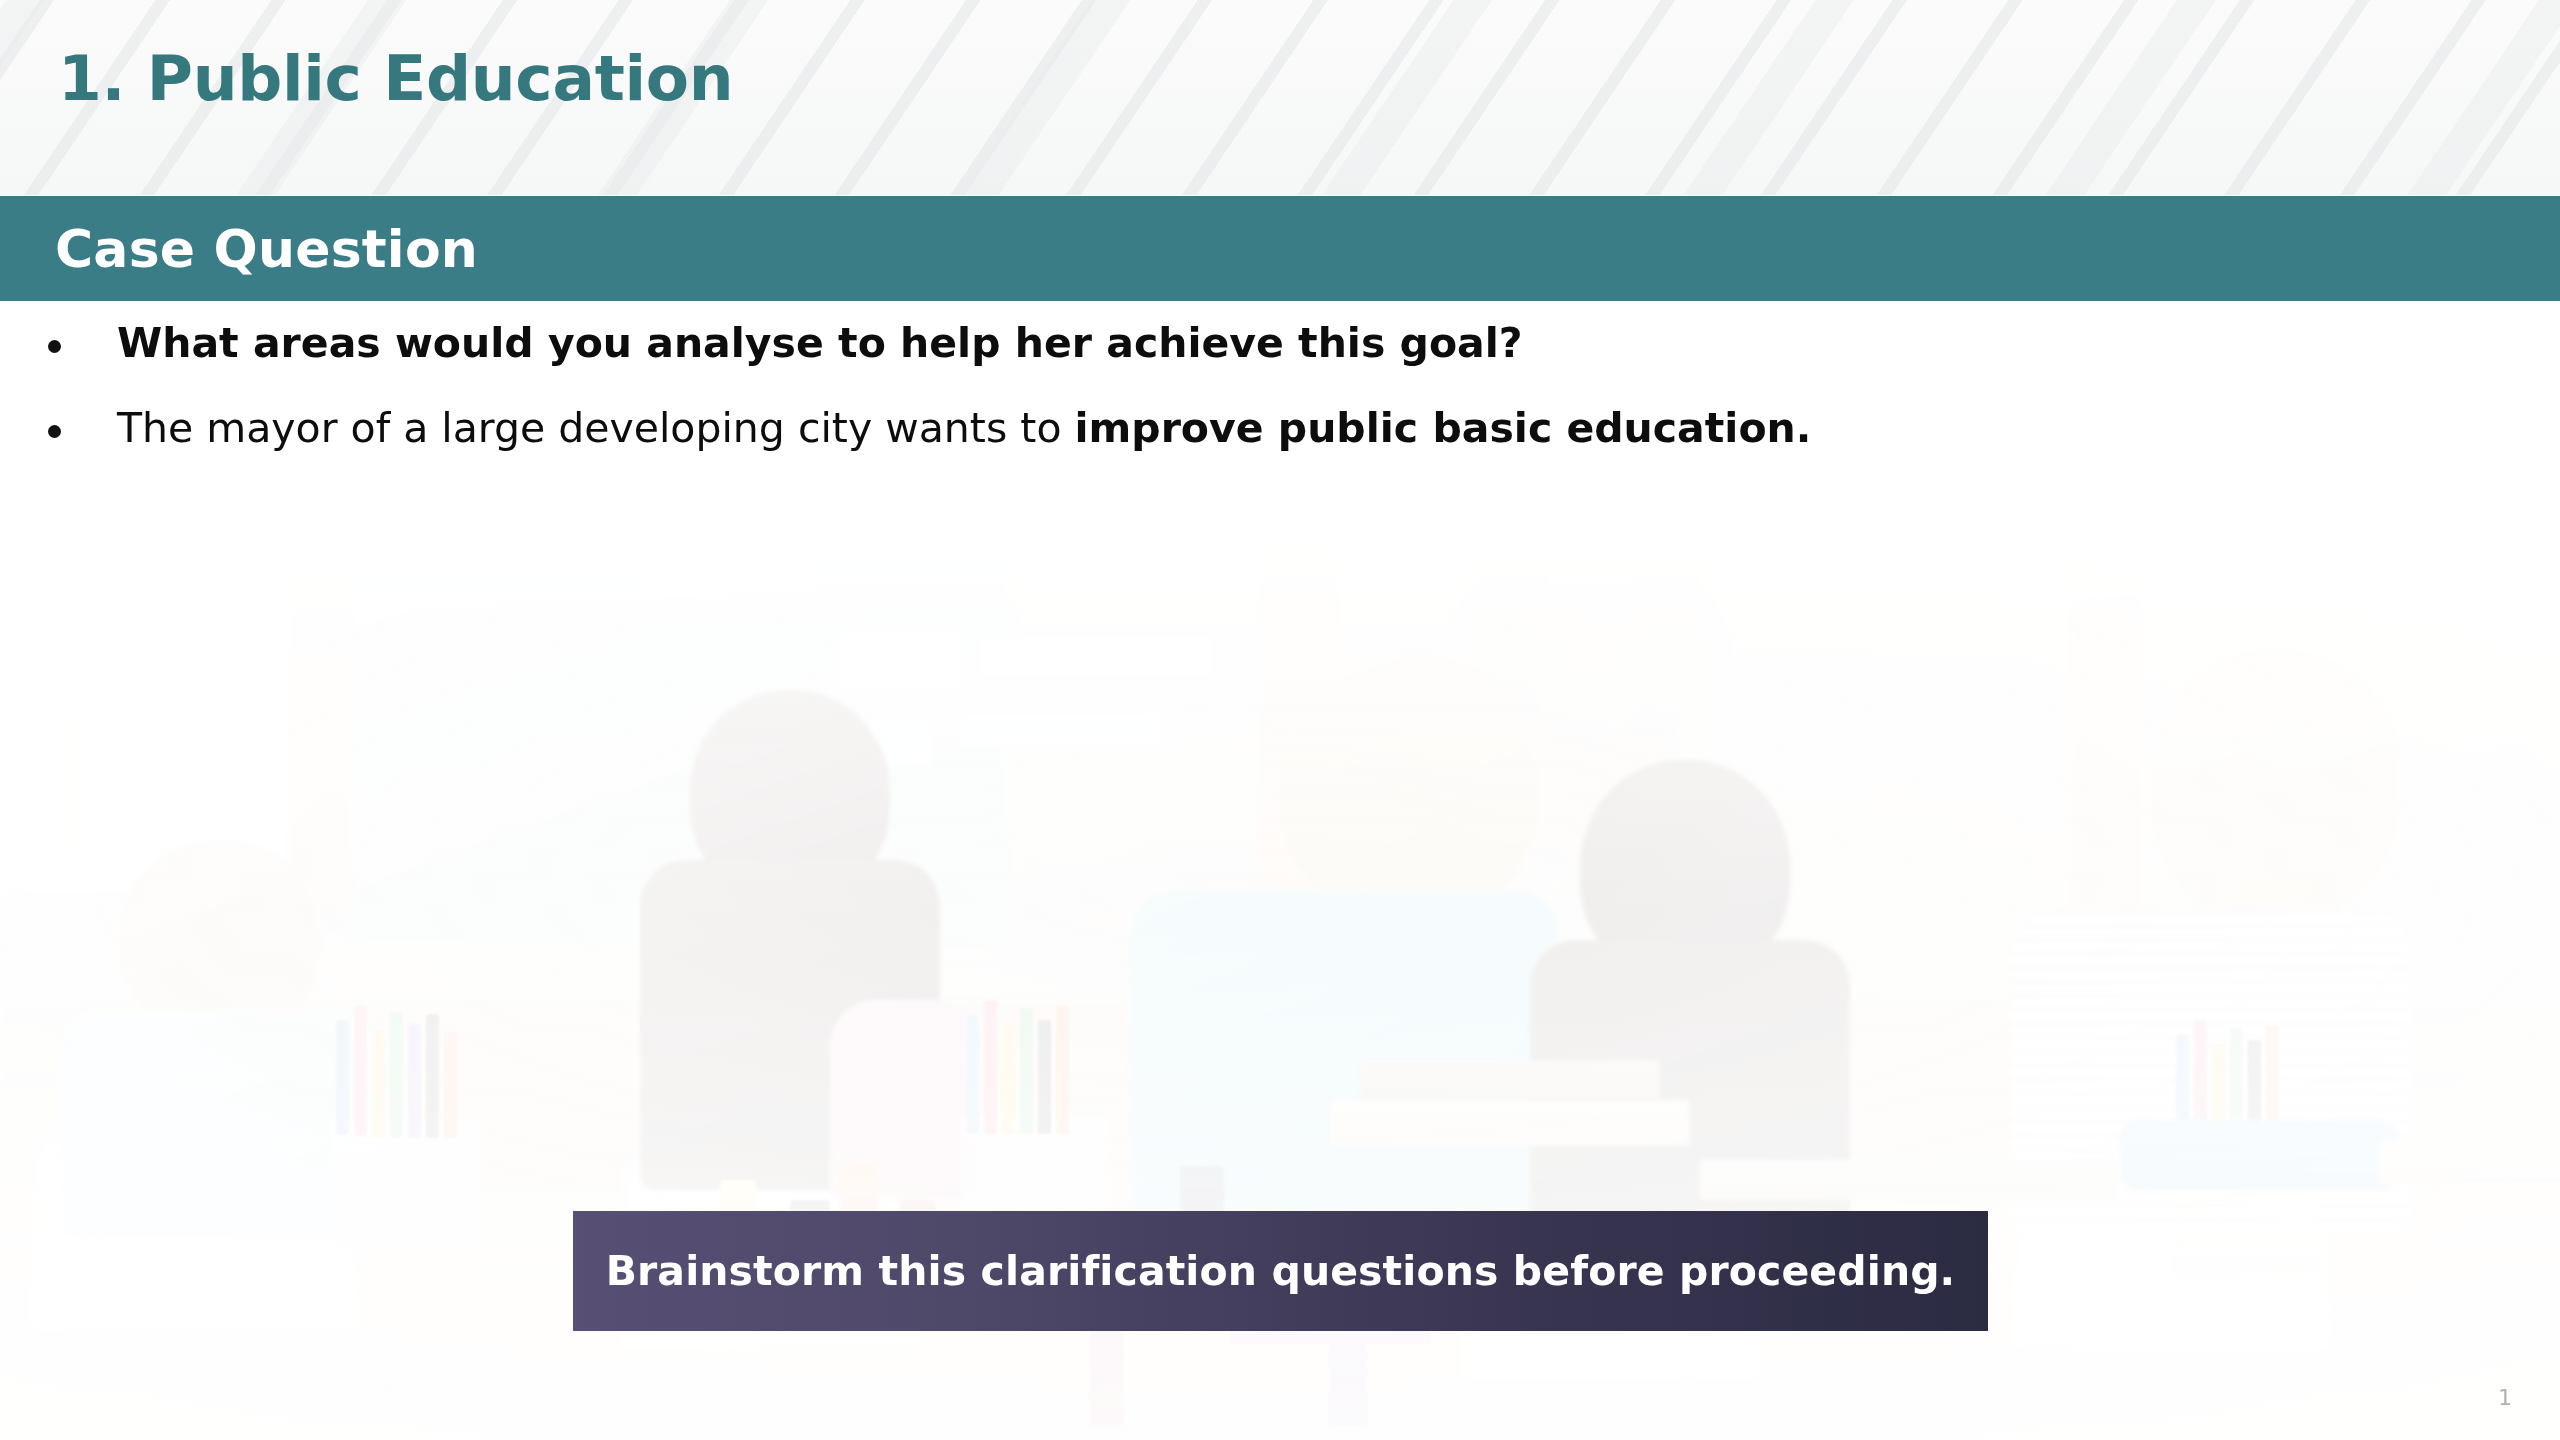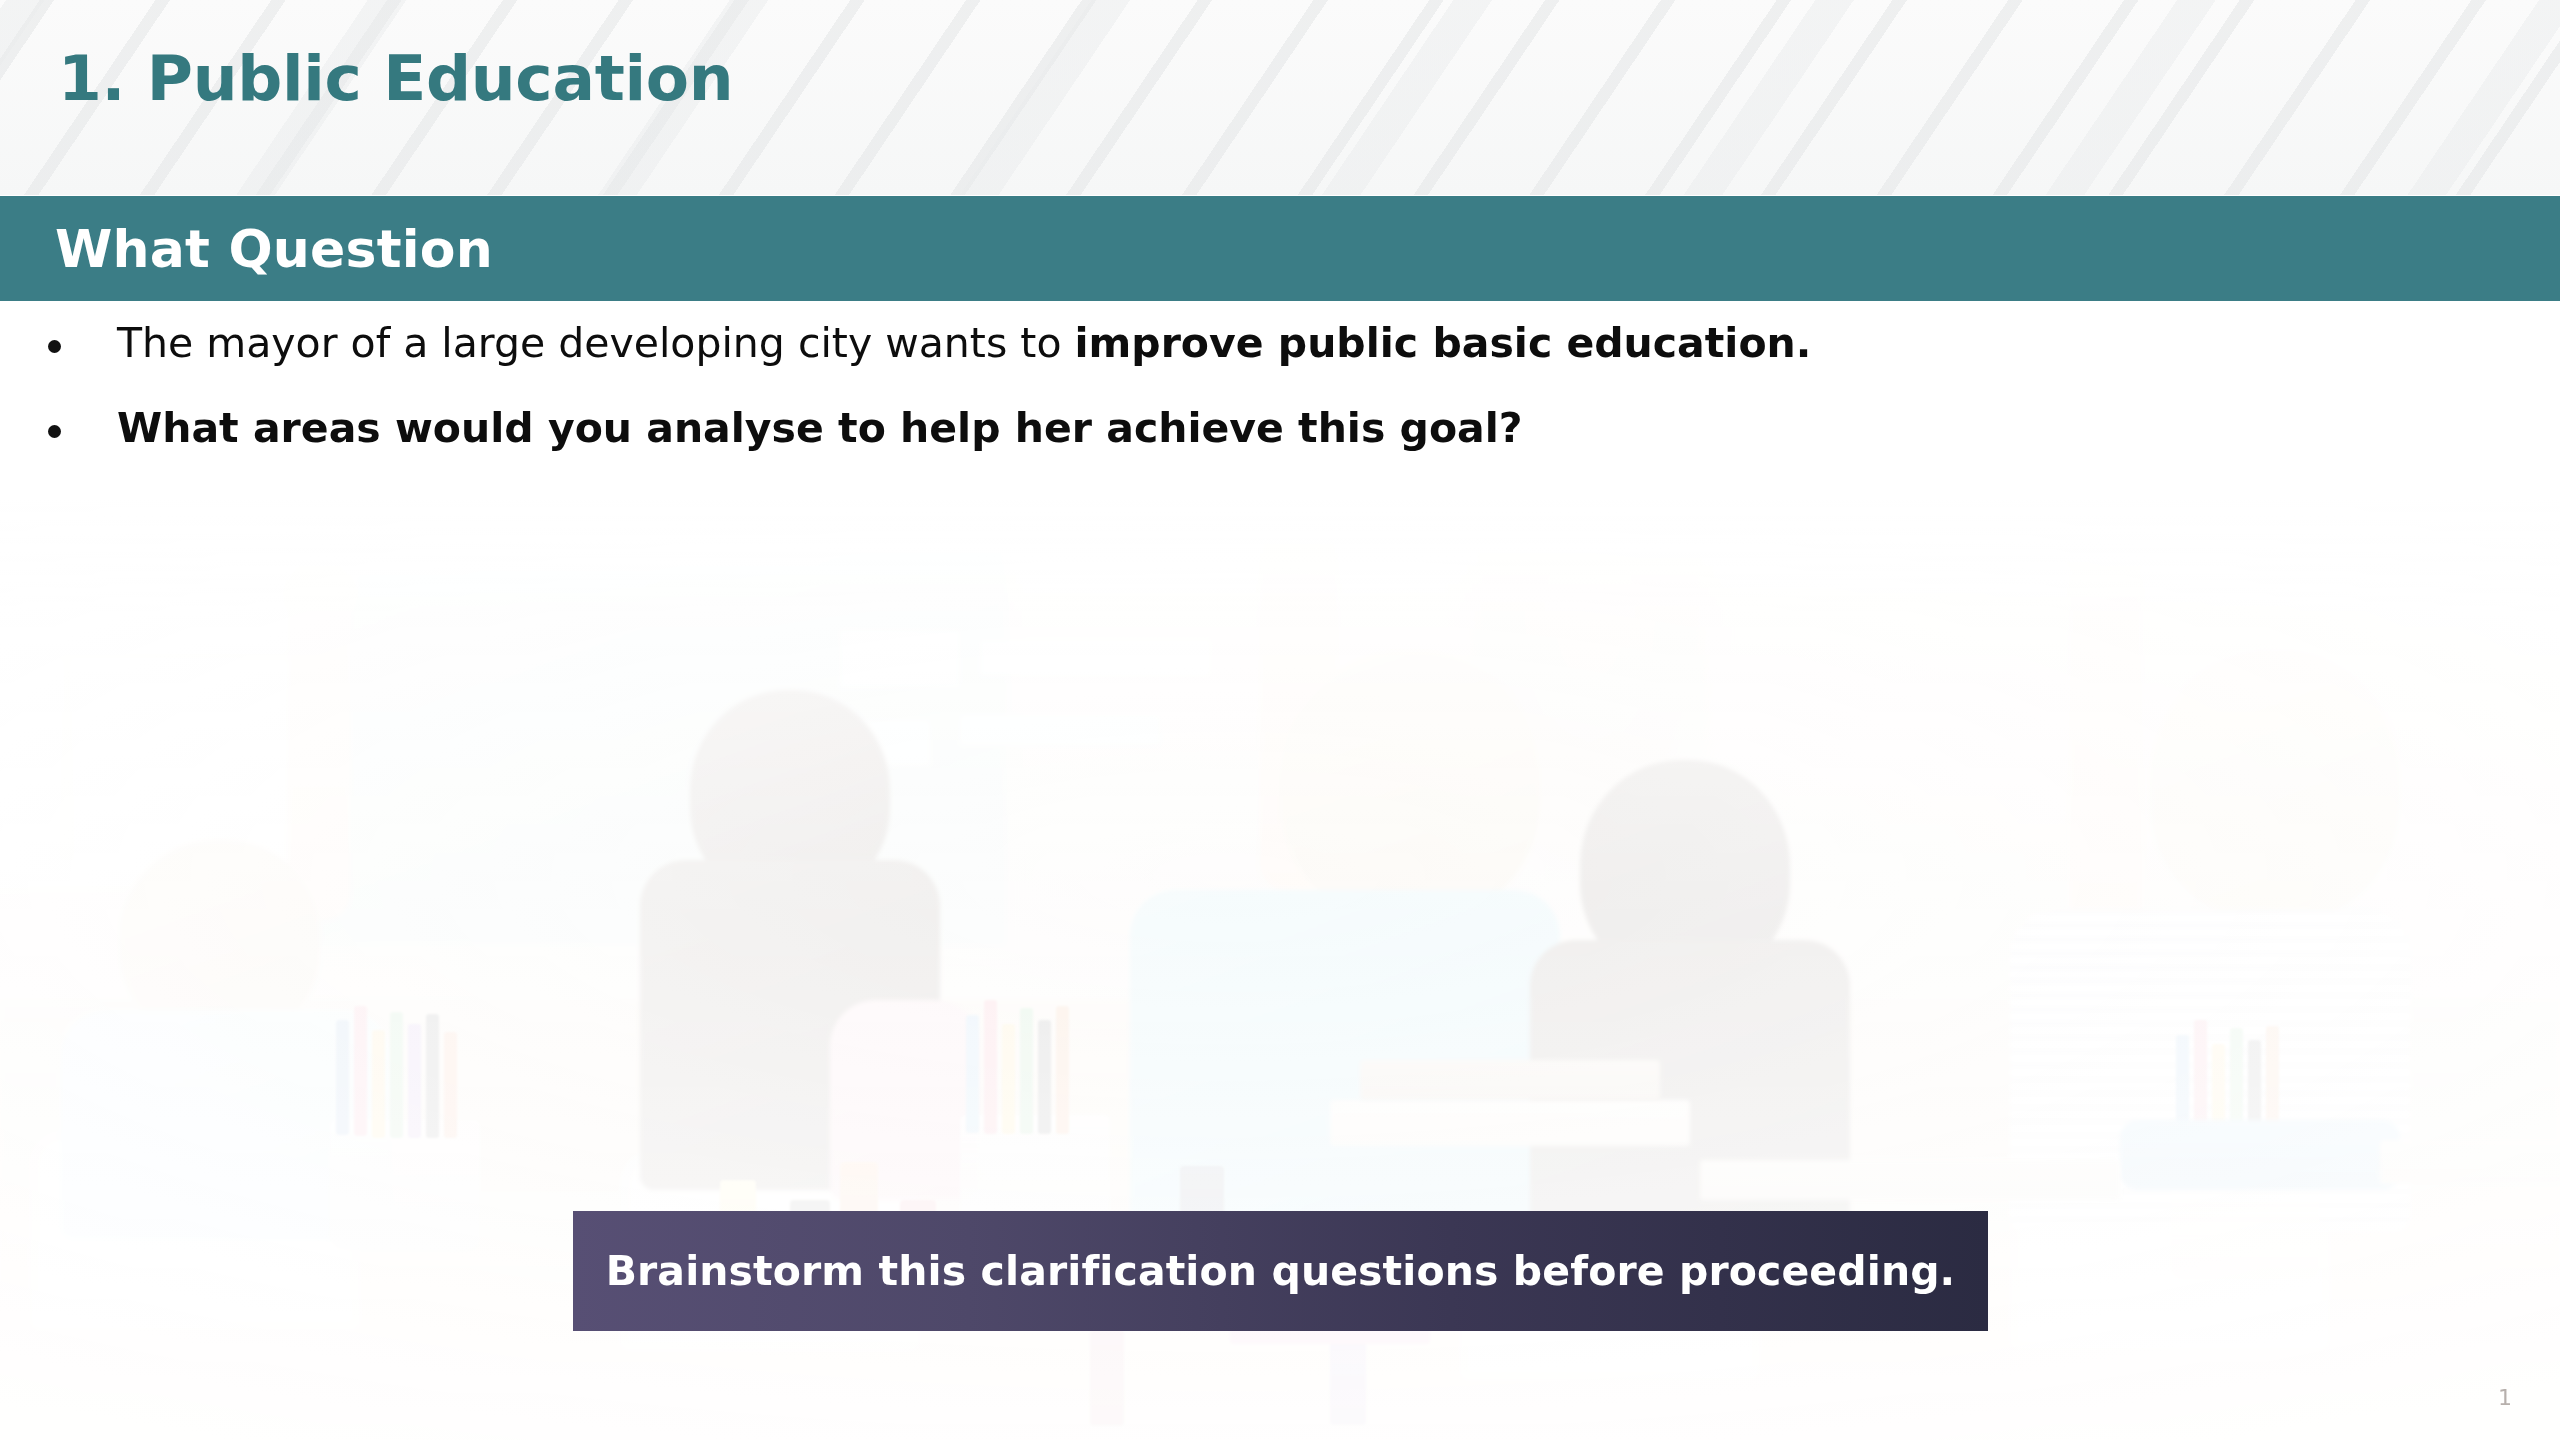--- a/index.html
+++ b/index.html
@@ -275,35 +275,35 @@
     <div class="wash2"></div>
   </div>
 
   <div class="header">
     <div class="diag"></div>
     <div class="diag2"></div>
   </div>
   <div class="slide-title">1. Public Education</div>
 
   <div class="band">
-    <div class="band-title">What Question</div>
+    <div class="band-title">Case Question</div>
   </div>
 
   <div class="bullets">
+
+    <div class="bullet strong">
+      <span class="dot"></span>
+      <span class="txt"><b>What areas would you analyse to help her achieve this goal?</b></span>
+    </div>
 
     <div class="bullet">
       <span class="dot"></span>
       <span class="txt"><span>The mayor of a large developing city wants to </span><b>improve public basic education.</b></span>
     </div>
 
-    <div class="bullet strong">
-      <span class="dot"></span>
-      <span class="txt"><b>What areas would you analyse to help her achieve this goal?</b></span>
-    </div>
-
   </div>
 
   <div class="callout">
     <div class="callout-text">Brainstorm this clarification questions before proceeding.</div>
   </div>
 
   <div class="pagenum">1</div>
 
 </div>
 

